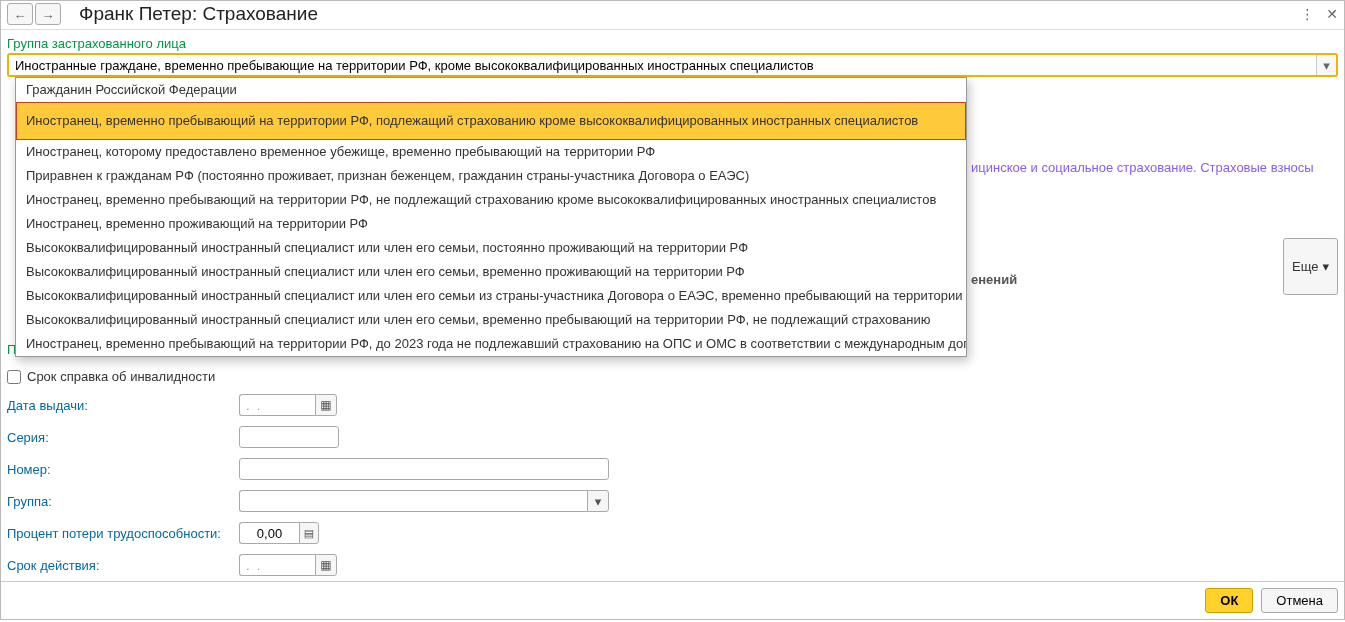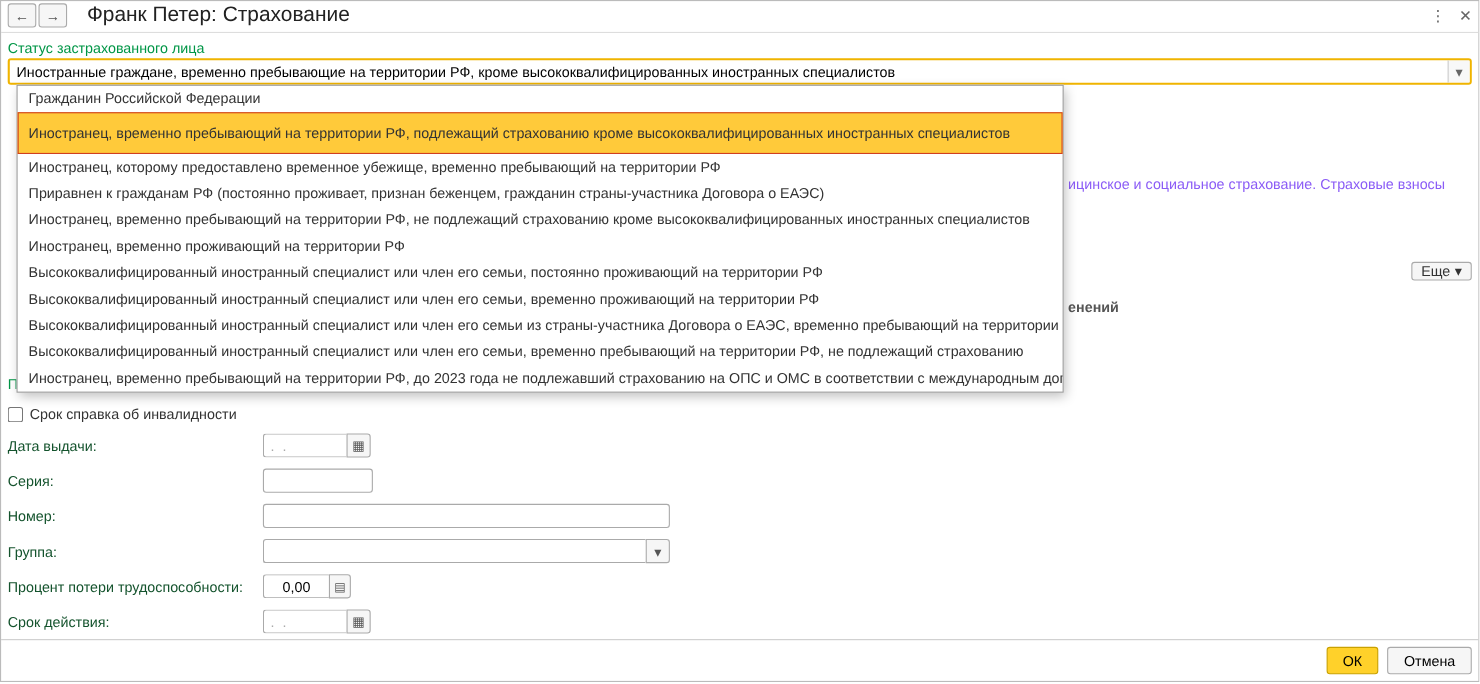--- a/index.html
+++ b/index.html
@@ -92,42 +92,42 @@
     color: #8b5cf6;
     font-size: 13px;
   }
   .more-btn {
     position: absolute;
     right: 6px;
     top: 208px;
     border: 1px solid #aaa;
     border-radius: 3px;
     background: #f6f6f6;
-    padding: 0 8px;
+    padding: 20px 8px;
     font-size: 13px;
     display: flex; align-items: center; gap: 4px;
   }
   .changes-stub {
     position: absolute;
     left: 970px;
     top: 242px;
     color: #555;
     font-size: 13px;
     font-weight: bold;
   }
   .disability {
     margin-top: 12px;
   }
   .chk-row { display: flex; align-items: center; gap: 6px; margin: 6px 0 10px 0; }
   .chk-row input[type=checkbox] { width: 14px; height: 14px; }
   .form-row {
     display: flex; align-items: center;
     margin-bottom: 10px;
   }
-  .form-row label { width: 232px; color: #14532d; font-size: 13px; }
+  .form-row label { width: 232px; color: #0369a1; font-size: 13px; }
   .text-input {
     border: 1px solid #aaa; border-radius: 3px;
     height: 22px; padding: 0 6px; font-size: 13px;
     font-family: inherit;
     background: #fff;
   }
   .date-field { display: flex; }
   .date-field .text-input { width: 76px; border-top-right-radius:0; border-bottom-right-radius:0; border-right: none; color:#aaa;}
   .date-field .cal-btn {
     width: 22px; height: 22px;
@@ -163,21 +163,21 @@
   }
   .btn {
     border: 1px solid #aaa; border-radius: 3px;
     background: #f6f6f6;
     padding: 4px 14px;
     font-size: 13px;
   }
   .btn-primary {
     background: #ffd12a;
     border-color: #c9a100;
-    font-weight: normal;
+    font-weight: bold;
   }
   .below-dropdown {
     position: absolute;
     left: 6px;
     top: 310px;
     right: 6px;
   }
 </style>
 </head>
 <body>
@@ -189,21 +189,21 @@
       <div class="nav-btn">→</div>
     </div>
     <div class="win-title">Франк Петер: Страхование</div>
     <div class="win-right">
       <span class="win-icon">⋮</span>
       <span class="win-icon">✕</span>
     </div>
   </div>
 
   <div class="content">
-    <div class="section-label">Статус застрахованного лица</div>
+    <div class="section-label">Группа застрахованного лица</div>
 
     <div class="combo-wrap">
       <div class="combo">
         <input type="text" value="Иностранные граждане, временно пребывающие на территории РФ, кроме высококвалифицированных иностранных специалистов" style="">
         <div class="drop-btn">
           <span>▾</span>
         </div>
       </div>
 
       <div class="dropdown">

